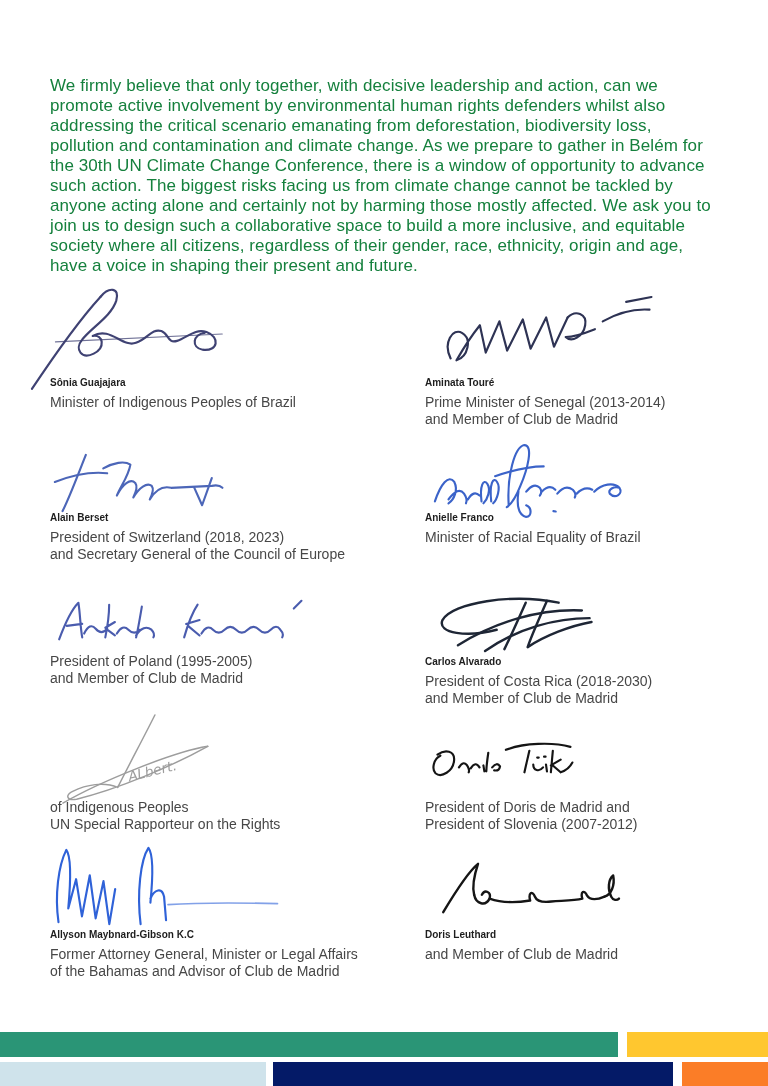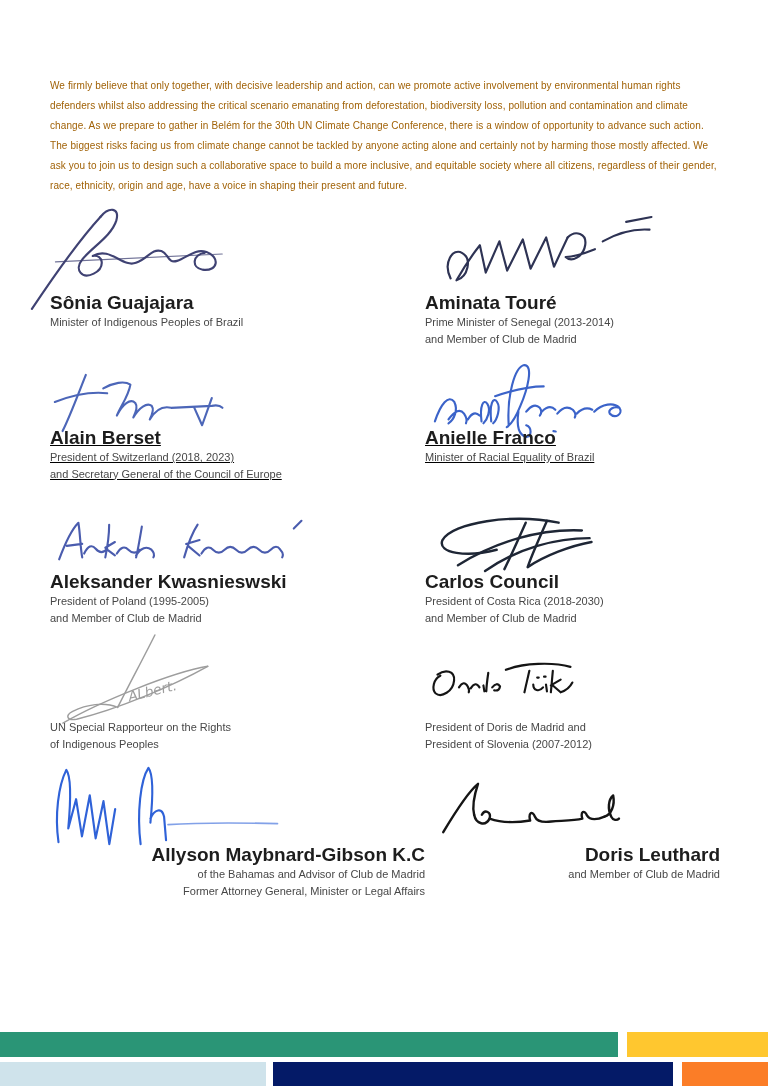--- a/index.html
+++ b/index.html
@@ -5,48 +5,48 @@
   html,body{margin:0;padding:0;background:#ffffff;}
   .page{
     position:relative;
     width:768px;height:1086px;
     background:#ffffff;
     font-family:"Liberation Sans","DejaVu Sans",sans-serif;
     overflow:hidden;
   }
   .content{position:absolute;left:50px;top:76px;width:670px;}
   .intro{
-    font-size:10px;line-height:20px;color:#a16207;
+    font-size:17px;line-height:20px;color:#15803d;
     letter-spacing:0.1px;margin:0 0 4px 0;
   }
   .sig-grid{margin-top:0;}
   .sig-row{display:grid;grid-template-columns:375px 1fr;}
   .signer{min-width:0;}
   .sigbox{display:flex;align-items:flex-end;overflow:visible;}
   .r1 .sigbox{height:94px;}
   .r2 .sigbox{height:64px;}
   .r3 .sigbox{height:67px;}
   .r4 .sigbox{height:83px;}
   .r5 .sigbox{height:82px;}
-  .sig-row.r2{margin-top:18px;text-decoration:underline;}
+  .sig-row.r2{margin-top:18px;}
   .sig-row.r3{margin-top:24px;}
   .sig-row.r4{margin-top:10px;}
-  .sig-row.r5{margin-top:12px;text-align:right;}
+  .sig-row.r5{margin-top:12px;}
   .sig{overflow:visible;}
   .sig path{fill:none;stroke-width:2.2;stroke-linecap:round;stroke-linejoin:round;}
   .sig.thin path{stroke-width:1.5;}
   .sig.bold path{stroke-width:2.5;}
   .sig path.lite{stroke-width:1.2;opacity:0.75;}
   .sig path.fade{stroke-width:1.7;opacity:0.6;}
   .sig text{stroke:none;font-family:"DejaVu Sans",sans-serif;font-style:italic;font-size:14px;}
   .name{
-    font-size:19px;font-weight:bold;color:#1d1d1d;
+    font-size:10px;font-weight:bold;color:#1d1d1d;
     line-height:18px;margin:0 0 2px 0;position:relative;z-index:2;
   }
-  .title{font-size:11px;color:#474747;line-height:16.5px;}
+  .title{font-size:14px;color:#474747;line-height:16.5px;}
   .footer-bar{position:absolute;}
   .bar-green{left:0;top:1032px;width:618px;height:25px;}
   .bar-yellow{left:627px;top:1032px;width:141px;height:25px;}
   .bar-lightblue{left:0;top:1062px;width:266px;height:24px;}
   .bar-navy{left:273px;top:1062px;width:400px;height:24px;}
   .bar-orange{left:682px;top:1062px;width:86px;height:24px;}
 </style>
 </head>
 <body>
 
@@ -120,52 +120,51 @@
         <div class="signer">
           <div class="sigbox">
             <svg class="sig" width="276" height="50" viewBox="0 0 280 52" style="margin-bottom:6px" fill="none" stroke="#4a5cae">
               <path d="M6 44 C 12 28, 20 12, 26 6 C 28 18, 28 32, 30 42 M14 30 L 30 28"></path>
               <path d="M32 38 Q 38 26 44 33 T 56 33 M58 8 C 58 20, 56 32, 54 42 M54 32 L 64 26 M56 34 L 64 40 M66 38 Q 72 28 78 34 T 90 34 M92 10 C 90 22, 88 34, 86 42 M86 40 Q 94 28 102 34 Q 106 38 104 42"></path>
               <path d="M136 42 C 140 28, 146 14, 150 8 M138 28 L 152 24 M140 30 L 152 40"></path>
               <path d="M154 38 Q 160 28 166 34 T 178 34 T 190 34 T 202 34 T 214 34 T 226 34 Q 232 28 236 34 Q 240 38 238 42"></path>
               <path d="M250 12 L 258 4"></path>
             </svg>
           </div>
-          <div class="name">Aleksander Kwasnieswski</div>
           <div class="title">President of Poland (1995-2005)</div>
           <div class="title">and Member of Club de Madrid</div>
         </div>
         <div class="signer">
           <div class="sigbox">
             <svg class="sig bold" width="168" height="60" viewBox="0 0 170 62" style="margin-left:8px" fill="none" stroke="#1e2635">
               <path d="M128 10 C 80 0, 18 10, 8 28 C 2 42, 34 46, 64 38"></path>
               <path d="M24 54 C 62 30, 108 16, 152 18"></path>
               <path d="M52 60 C 86 36, 126 26, 160 26"></path>
               <path d="M94 10 C 86 28, 78 46, 72 58"></path>
               <path d="M116 8 C 108 26, 100 44, 96 56 C 114 44, 140 34, 162 30"></path>
             </svg>
           </div>
-          <div class="name">Carlos Council</div>
+          <div class="name">Carlos Alvarado</div>
           <div class="title">President of Costa Rica (2018-2030)</div>
           <div class="title">and Member of Club de Madrid</div>
         </div>
       </div>
 
       <div class="sig-row r4">
         <div class="signer">
           <div class="sigbox">
             <svg class="sig thin" width="188" height="92" viewBox="0 0 190 94" style="margin:0 0 -8px 6px" fill="none" stroke="#9d9d9d">
               <path d="M100 0 C 88 24, 74 50, 62 74"></path>
               <path d="M6 90 C 44 68, 118 38, 154 32"></path>
               <path d="M154 32 C 118 52, 62 76, 20 86 C 10 88, 8 82, 16 78 C 30 71, 48 68, 62 74"></path>
               <text x="74" y="68" transform="rotate(-14 74 68)" fill="#9d9d9d">ALbert.</text>
             </svg>
           </div>
+          <div class="title">of Indigenous Peoples</div>
           <div class="title">UN Special Rapporteur on the Rights</div>
-          <div class="title">of Indigenous Peoples</div>
         </div>
         <div class="signer">
           <div class="sigbox">
             <svg class="sig" width="148" height="44" viewBox="0 0 150 45" style="margin:0 0 14px 2px" fill="none" stroke="#151515">
               <path d="M10 14 C 18 8, 28 10, 27 20 C 26 31, 14 38, 8 33 C 4 29, 6 18, 13 15"></path>
               <path d="M32 27 Q 37 19 41 26 Q 43 30 42 32 M44 28 Q 49 20 53 27"></path>
               <path d="M57 25 L 58 31 M62 12 C 61 19, 60 26, 60 31 M66 27 Q 71 21 74 26 Q 73 31 68 30"></path>
               <path d="M80 9 C 98 2, 128 1, 146 6 M104 10 C 102 19, 100 27, 99 32"></path>
               <path d="M108 24 C 108 30, 114 32, 118 27 M121 24 L 122 31 M112 17 l 1.6 0 M119 16 l 1.6 0 M128 10 L 126 32 M126 25 L 136 19 M128 25 L 136 32 M136 32 C 142 30, 146 26, 148 22"></path>
             </svg>
@@ -178,22 +177,22 @@
       <div class="sig-row r5">
         <div class="signer">
           <div class="sigbox">
             <svg class="sig" width="236" height="88" viewBox="0 0 240 90" style="margin-bottom:-6px" fill="none" stroke="#2f62d8">
               <path d="M8 80 C 4 52, 8 22, 16 6 C 22 14, 20 44, 18 66 L 26 36 L 32 74 L 40 32 L 46 76 L 54 38 L 60 82 L 66 46"></path>
               <path d="M92 82 C 88 50, 92 16, 100 4 C 106 12, 104 40, 102 60 M102 56 C 106 46, 114 44, 116 54 L 118 78"></path>
               <path class="fade" d="M120 62 C 150 60, 190 60, 232 61"></path>
             </svg>
           </div>
           <div class="name">Allyson Maybnard-Gibson K.C</div>
+          <div class="title">Former Attorney General, Minister or Legal Affairs</div>
           <div class="title">of the Bahamas and Advisor of Club de Madrid</div>
-          <div class="title">Former Attorney General, Minister or Legal Affairs</div>
         </div>
         <div class="signer">
           <div class="sigbox">
             <svg class="sig bold" width="198" height="56" viewBox="0 0 200 58" style="margin:0 0 10px 10px" fill="none" stroke="#151515">
               <path d="M6 54 C 18 34, 32 12, 42 4 C 38 16, 36 28, 38 36"></path>
               <path d="M38 36 C 40 46, 50 48, 54 40 C 56 33, 49 30, 46 36"></path>
               <path d="M54 40 C 68 45, 84 44, 96 42 C 94 34, 98 31, 101 38 C 103 43, 110 44, 118 43 C 132 42, 142 42, 150 40 C 148 33, 152 30, 155 37 C 158 42, 166 41, 173 38"></path>
               <path d="M173 38 C 180 36, 184 26, 182 16 C 177 20, 176 30, 180 38 C 182 42, 186 42, 188 40"></path>
             </svg>
           </div>

